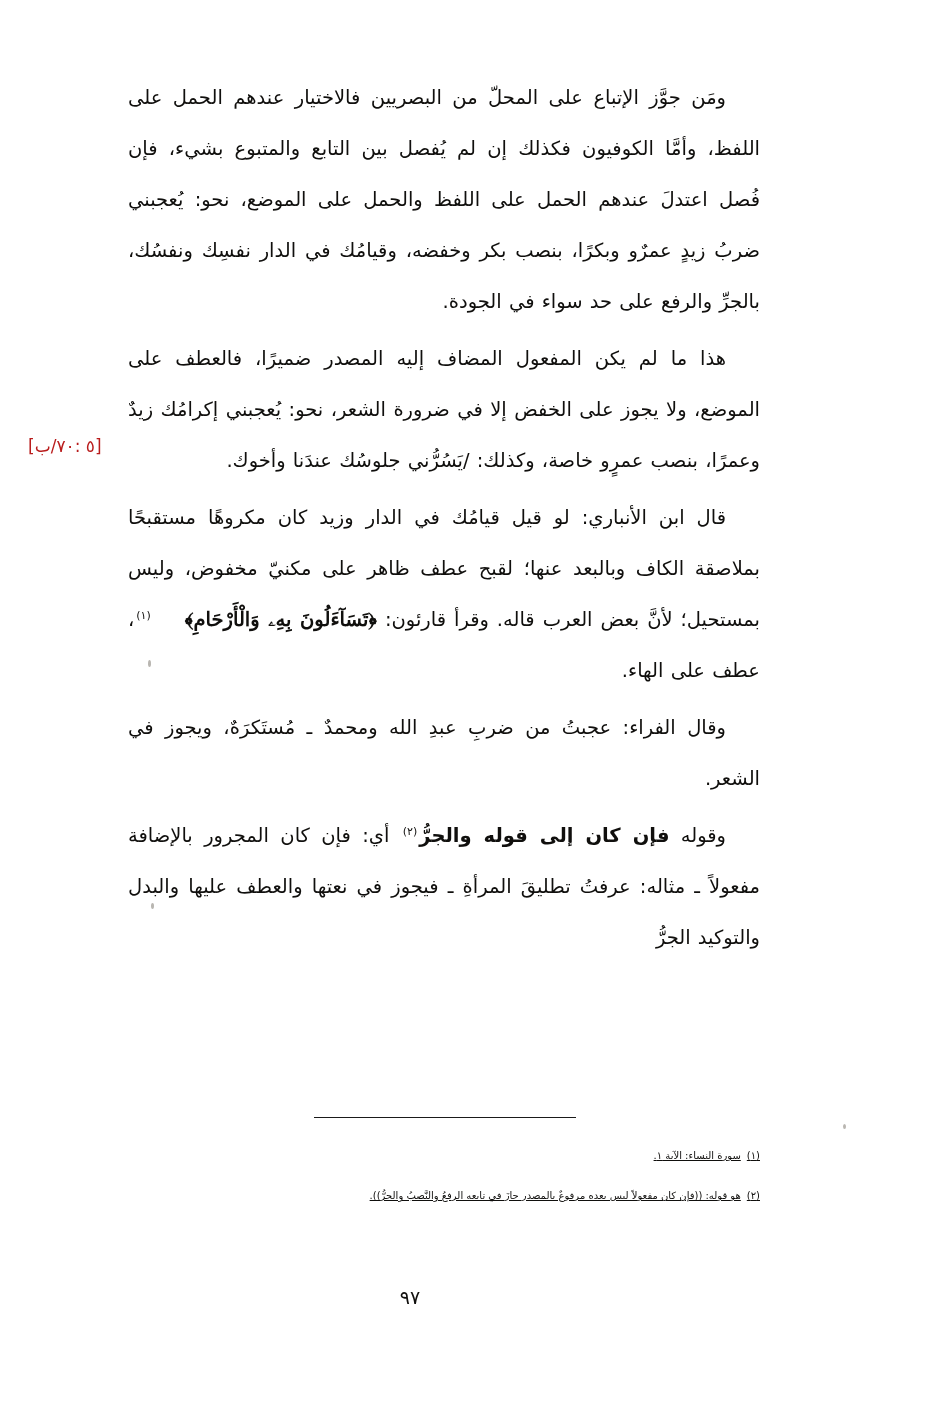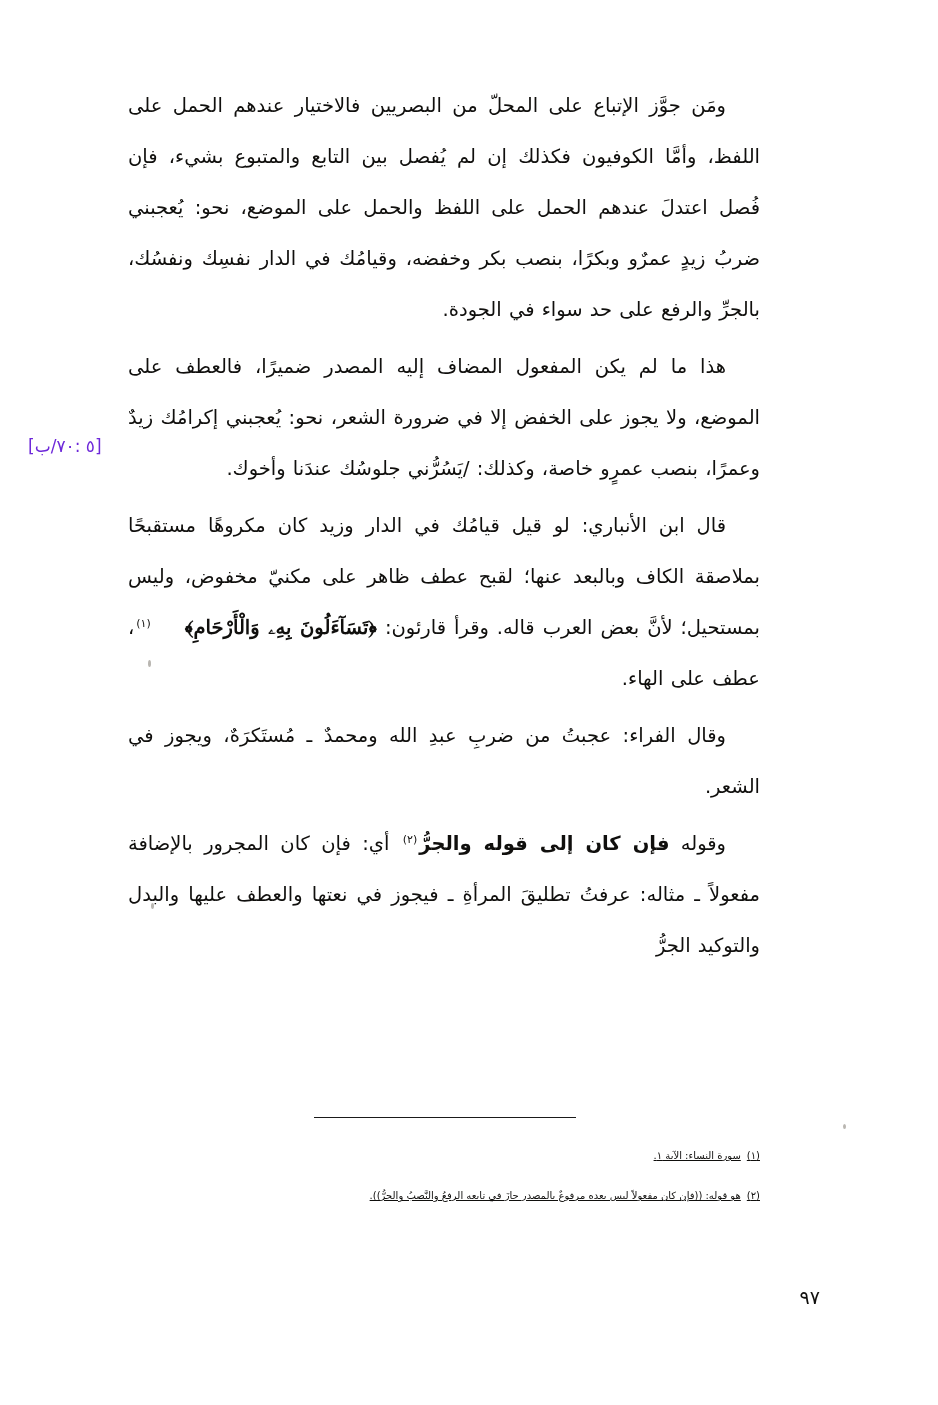--- a/index.html
+++ b/index.html
@@ -16,21 +16,21 @@
     overflow: hidden;
   }
 
   .page {
     position: absolute;
     inset: 0;
   }
 
   .text-column {
     position: absolute;
-    top: 80px;
+    top: 72px;
     right: 178px;
     width: 632px;
     text-align: justify;
     direction: rtl;
   }
 
   p.para {
     margin: 0 0 6px 0;
     font-size: 19.5px;
     line-height: 51px;
@@ -63,21 +63,21 @@
   }
 
   
   .folio-note {
     position: absolute;
     top: 436px;
     left: 28px;
     font-size: 17px;
     direction: rtl;
     white-space: nowrap;
-    color: #6d28d9;
+    color: #b91c1c;
   }
 
   
   .fn-rule {
     position: absolute;
     top: 1117px;
     right: 362px;
     width: 262px;
     height: 0;
     border-top: 1.6px solid #1a1a1a;
@@ -102,20 +102,21 @@
 
   .footnotes p .marker {
     padding-left: 6px;
   }
 
   .page-number {
     position: absolute;
     top: 1286px;
     left: 0;
     width: 820px;
+    text-align: center;
     font-size: 19px;
     letter-spacing: 1px;
   }
 
   
   .speck {
     position: absolute;
     background: #b9b6b1;
     border-radius: 50%;
   }

